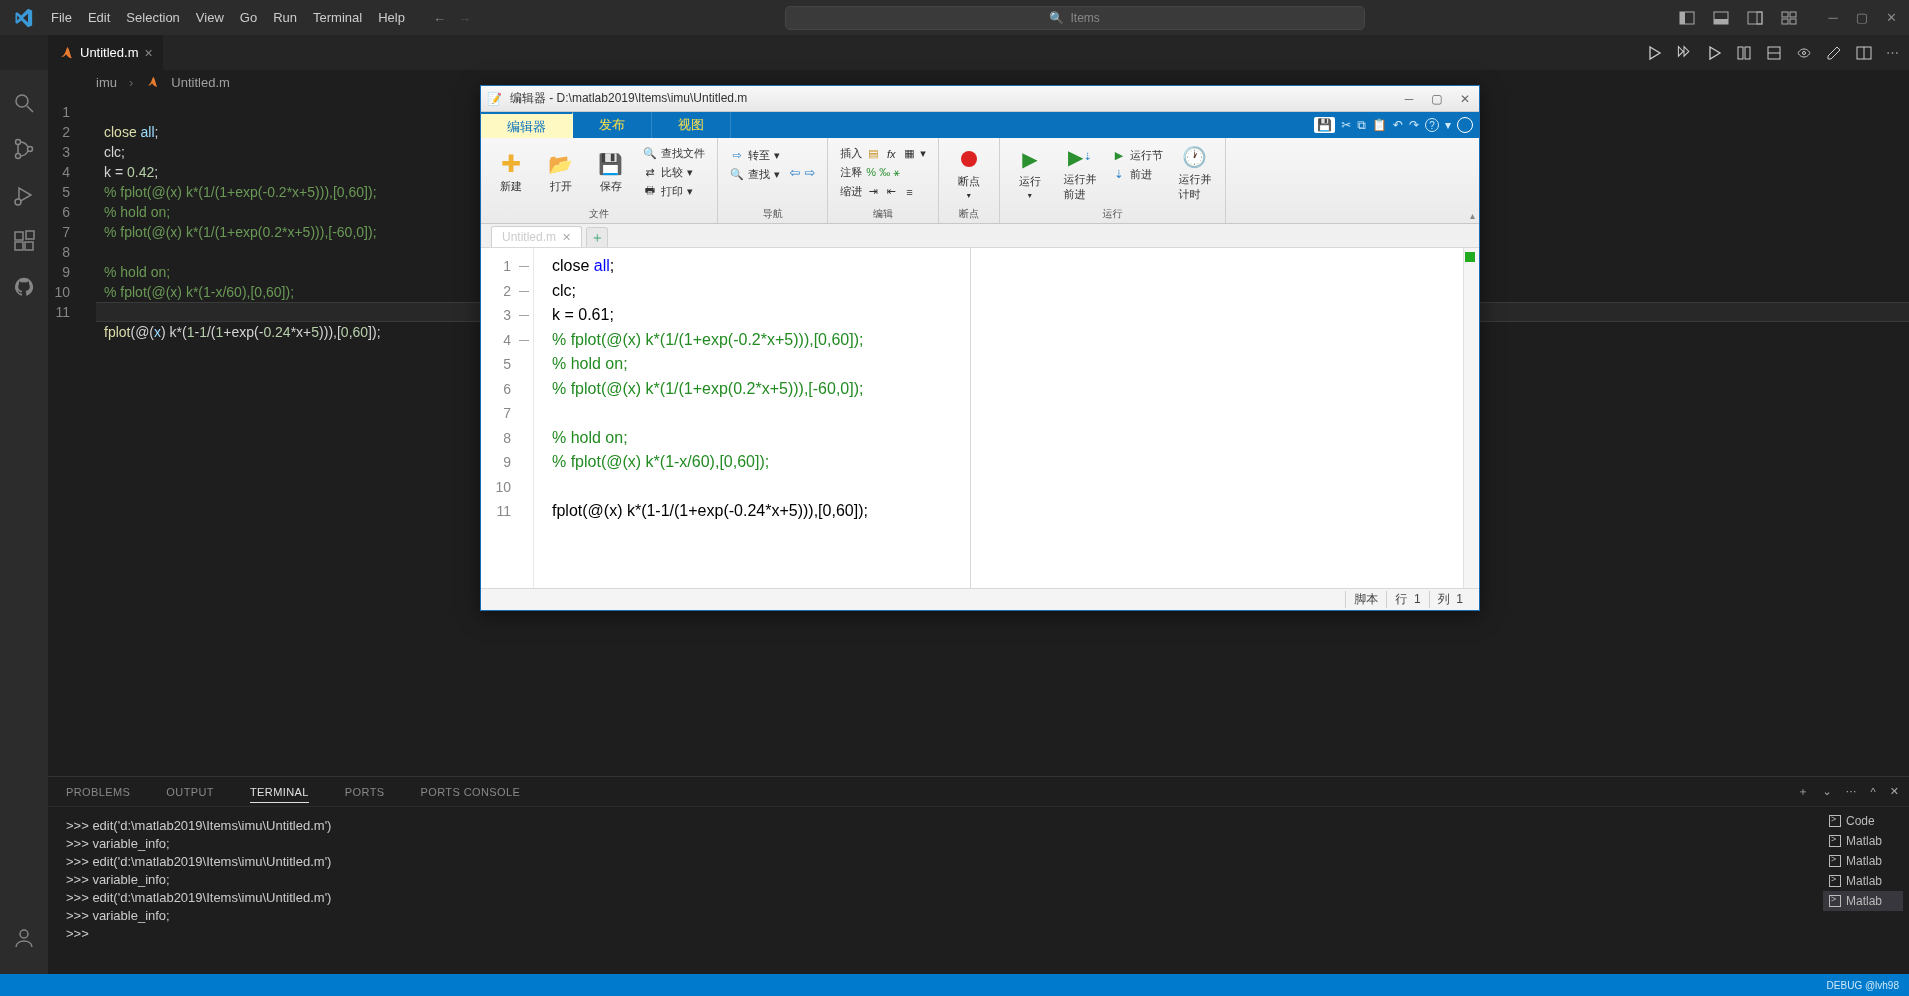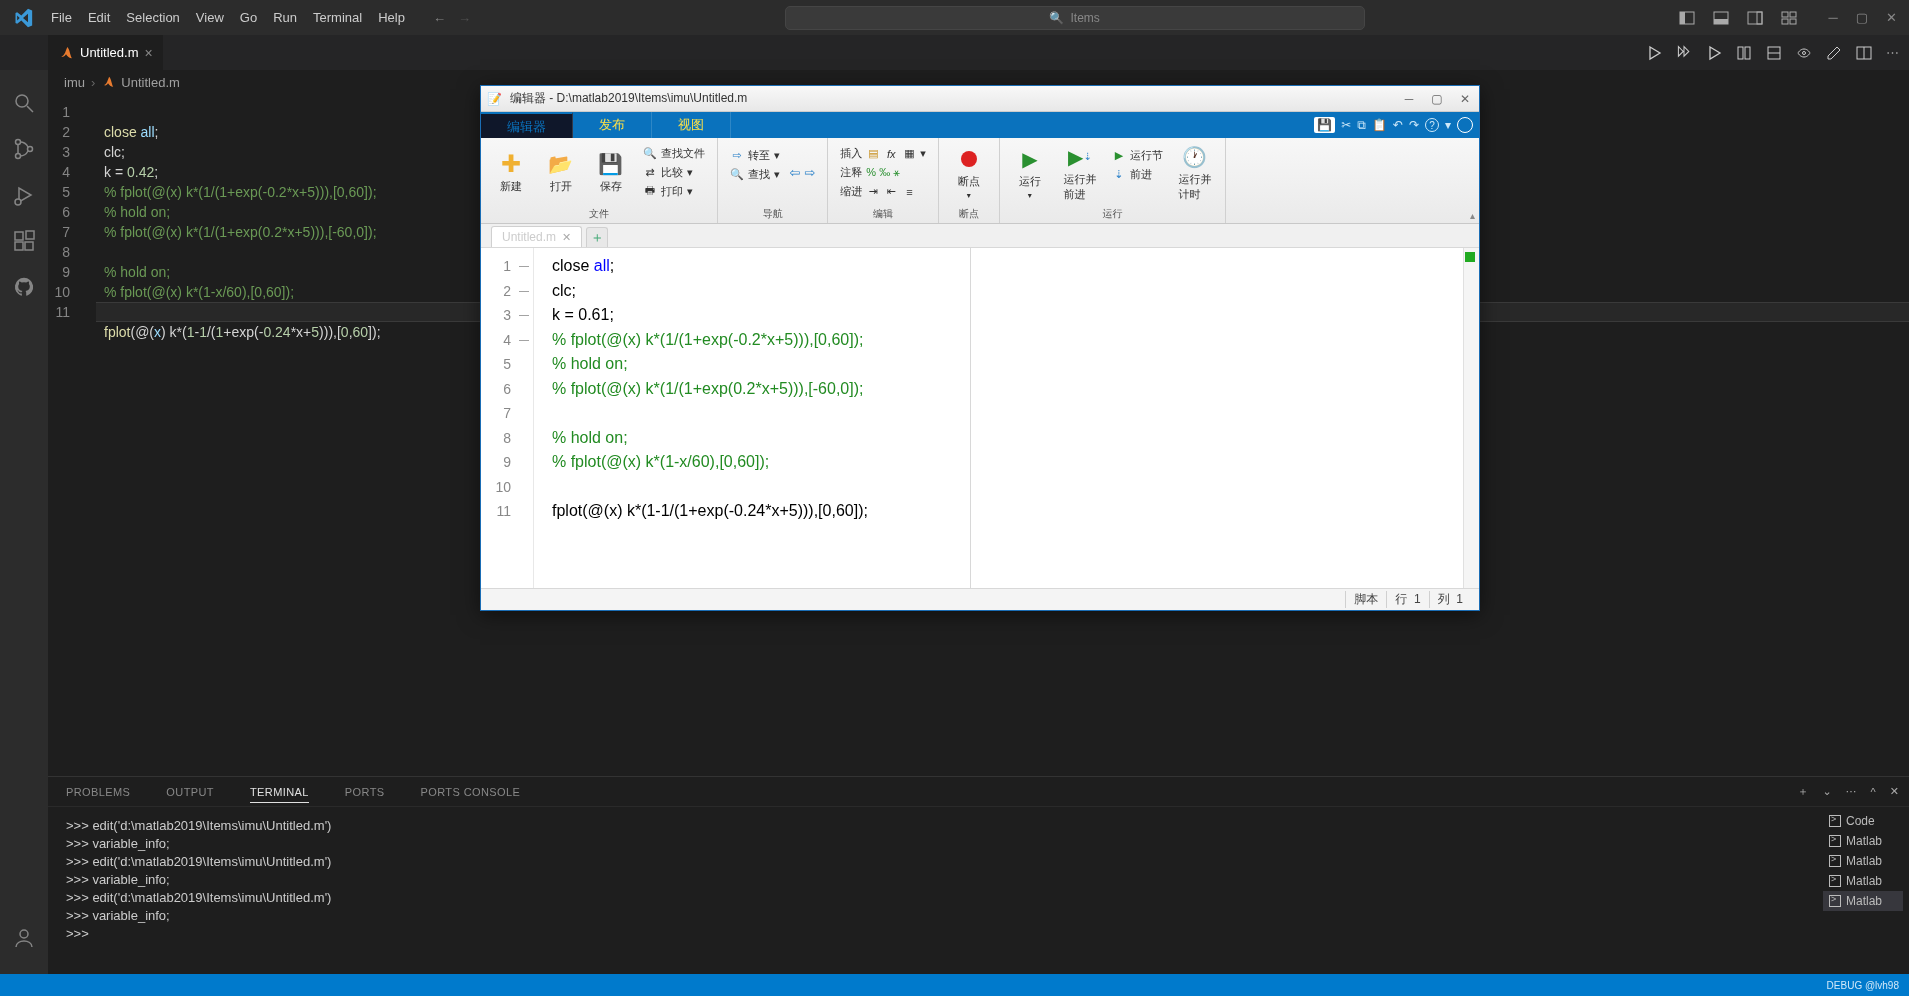--- a/index.html
+++ b/index.html
@@ -17,21 +17,21 @@
 
 
 .tabbar { height: 35px; background: #252526; display:flex; align-items:stretch; padding-left:48px; position:relative;}
 .tab { background:#1e1e1e; display:flex; align-items:center; padding:0 10px; gap:6px; border-right:1px solid #252526; }
 .tab-title { color:#fff; font-size:13px;}
 .tab-close { color:#888; font-size:14px; cursor:pointer; }
 .tabbar-actions { position:absolute; right:10px; top:0; height:100%; display:flex; align-items:center; gap:14px; color:#aaa;}
 .tabbar-actions span { cursor:pointer; display:inline-flex;}
 
 
-.crumb { height:24px; padding-left:64px; display:flex; align-items:center; gap:6px; color:#a0a0a0; font-size:13px; background:#1e1e1e;}
+.crumb { height:24px; padding-left:96px; display:flex; align-items:center; gap:12px; color:#a0a0a0; font-size:13px; background:#1e1e1e;}
 .crumb .sep { color:#666; }
 
 
 .activity { position:absolute; left:0; top:35px; bottom:0; width:48px; background:#2c2c2c; display:flex; flex-direction:column; align-items:center; padding-top:10px; gap:22px;}
 .activity .ico { width:24px; height:24px; color:#858585; cursor:pointer; display:flex; align-items:center; justify-content:center;}
 .activity .ico.active { color:#fff; }
 .activity .spacer { flex:1; }
 
 
 .editor { position:absolute; left:48px; top:94px; right:0; height:500px; background:#1e1e1e; }
@@ -62,21 +62,21 @@
 .status { position:absolute; left:0; right:0; bottom:0; height:22px; background:#007acc; display:flex; align-items:center; padding:0 10px; font-size:12px; color:#fff; gap:12px;}
 .status .sright { margin-left:auto; color:#d0e8f8; font-size:10px;}
 
 
 .mlwin { position:absolute; left:480px; top:85px; width:1000px; background:#fff; border:1px solid #1a6db5; box-shadow:0 4px 20px rgba(0,0,0,0.5); }
 .ml-titlebar { height:26px; background:linear-gradient(#f8f8f8,#e8e8e8); display:flex; align-items:center; padding:0 6px; gap:8px; font-size:12px; color:#333; border-bottom:1px solid #ccc;}
 .ml-titlebar .ml-close, .ml-titlebar .ml-max, .ml-titlebar .ml-min { margin-left:4px; color:#666; cursor:pointer; font-size:12px; width:16px; text-align:center;}
 .ml-titlebar .spacer{flex:1;}
 .ml-ribtabs { height:26px; background:#0a72bd; display:flex; align-items:stretch;}
 .ml-ribtab { padding:4px 26px; color:#fde047; font-size:13px; cursor:pointer; border-right:1px solid rgba(255,255,255,0.15);}
-.ml-ribtab.active { background:#0f172a; color:#0a72bd; border-top:2px solid #0a72bd;}
+.ml-ribtab.active { background:#fef9c3; color:#0a72bd; border-top:2px solid #0a72bd;}
 .ml-ribtabs .ribspacer{flex:1;}
 .ml-ribicos { display:flex; align-items:center; gap:6px; padding:0 6px;}
 .ml-ribicos span{ color:#cde8f9; font-size:12px; cursor:pointer;}
 .ml-ribicos .blue-circle{ width:16px; height:16px; border-radius:50%; background:#0a72bd; border:1px solid #fff; display:inline-block;}
 .ml-ribbon { height:86px; background:linear-gradient(#f7f7f7,#eaeaea); border-bottom:1px solid #c8c8c8; display:flex; font-size:11px; color:#333;}
 .ml-group { border-right:1px solid #d0d0d0; display:flex; flex-direction:column; }
 .ml-group-body { flex:1; display:flex; align-items:center; padding:4px 8px; gap:6px;}
 .ml-group-label { text-align:center; font-size:10px; color:#555; padding-bottom:2px;}
 .ml-bigbtn { display:flex; flex-direction:column; align-items:center; gap:2px; width:44px; cursor:pointer;}
 .ml-bigbtn .bicon { width:26px; height:26px; display:flex; align-items:center; justify-content:center; font-size:20px;}

